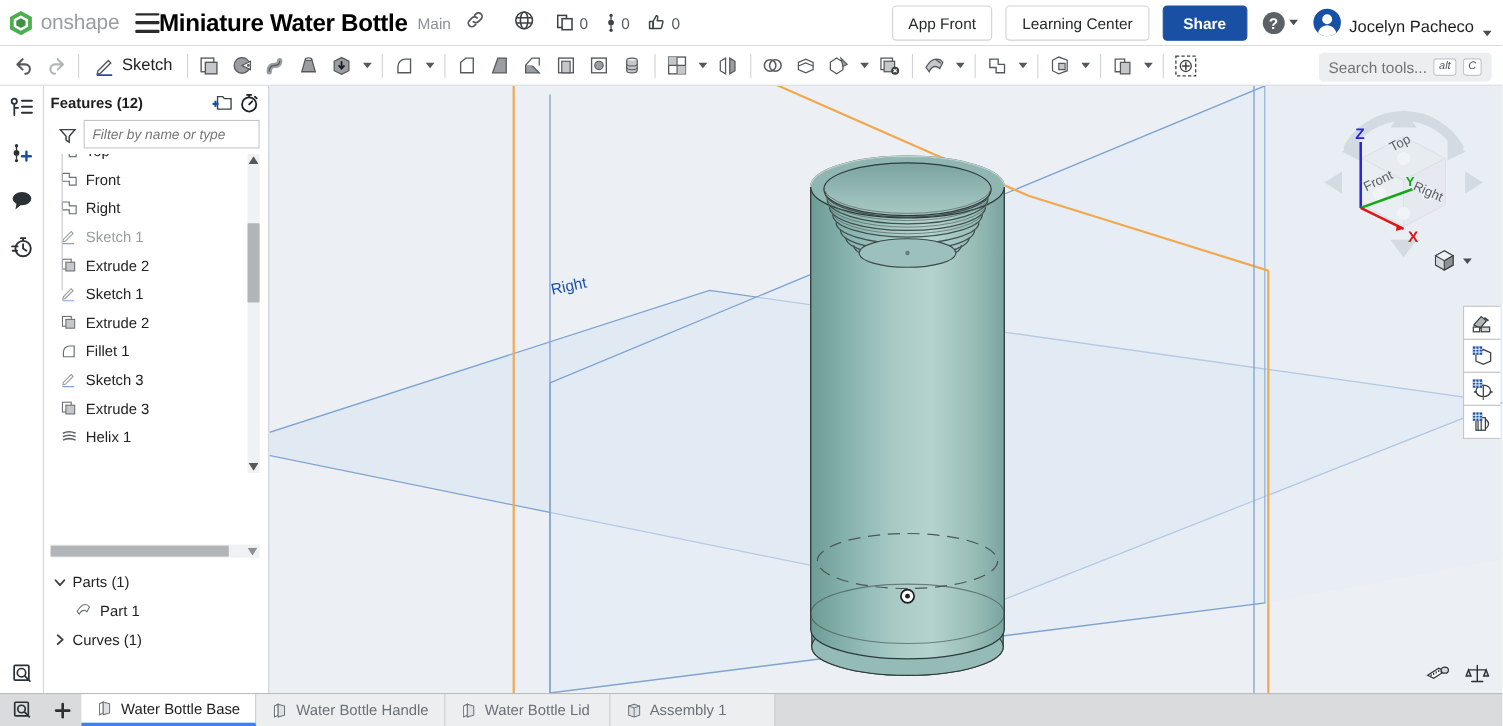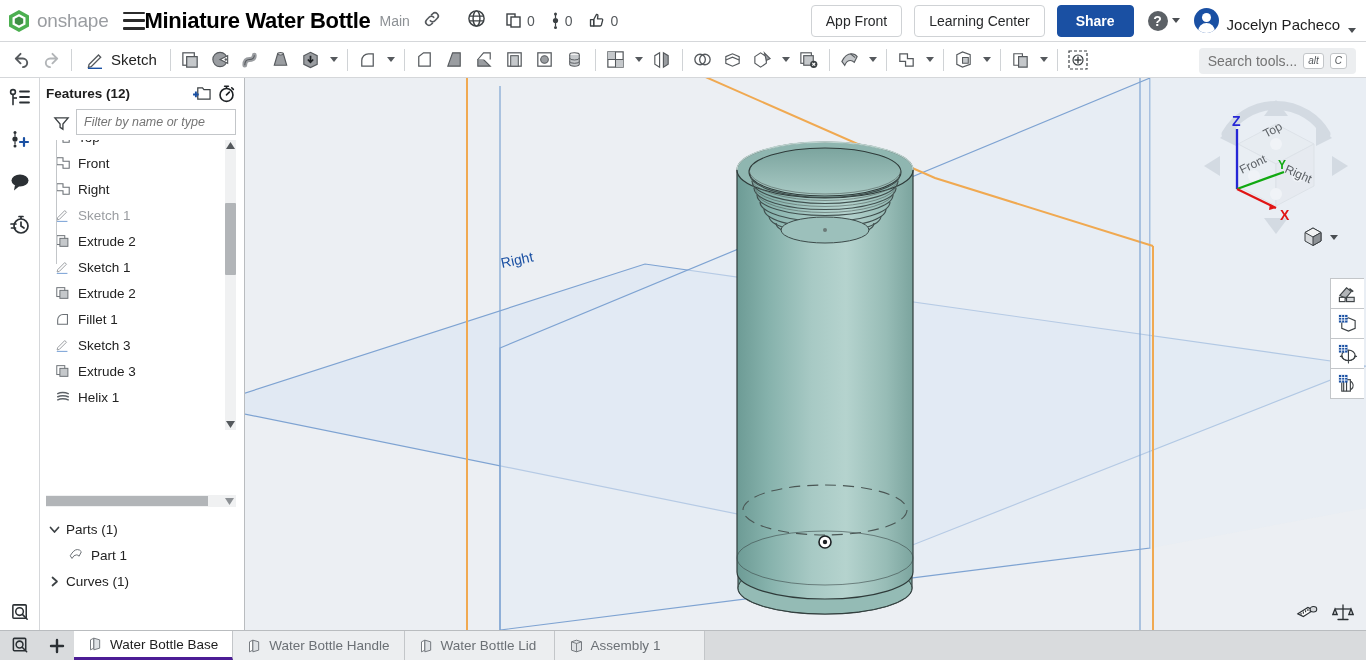--- a/index.html
+++ b/index.html
@@ -133,21 +133,21 @@
     background: #d9dbdd; border-top: 1px solid #b9bcbf;
     display: flex; align-items: stretch;
   }
   .tab-tool { width: 40px; display:flex; align-items:center; justify-content:center; cursor:pointer; }
   .tab-plus { width: 34px; display:flex; align-items:center; justify-content:center; cursor:pointer; font-size: 22px; color: #3c4144; line-height: 1; }
   .tab {
     display:flex; align-items:center; gap: 7px; padding: 0 14px;
     background: #eceef0; border-right: 1px solid #c3c6c9;
     font-size: 13.5px; color: #6b7075; cursor: pointer; min-width: 150px;
   }
-  .tab.active { background: #fff; color: #1d1d1d; border-bottom: 3px solid #4c1d95; }
+  .tab.active { background: #fff; color: #1d1d1d; border-bottom: 3px solid #3b82f6; }
   .tab .ico { width: 15px; height: 15px; display:flex; align-items:center; justify-content:center; }
 </style>
 </head>
 <body>
 
 <div id="app">
 
   <div class="topbar">
     <div class="logo-wrap">
       <span class="logo-mark">

